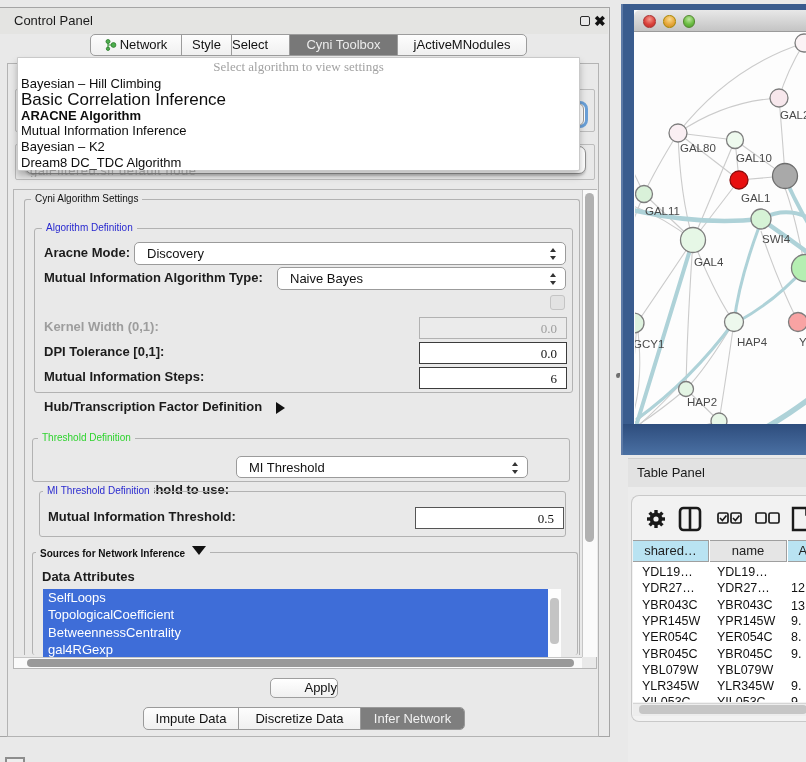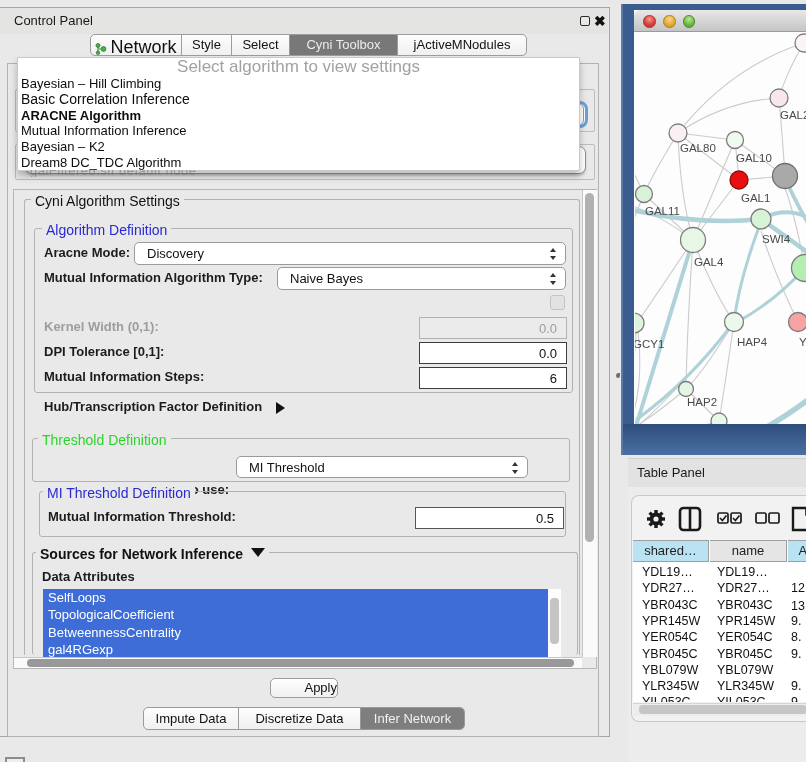--- a/index.html
+++ b/index.html
@@ -11,23 +11,23 @@
   .lbl { position:absolute; font-size:13px; color:#1c1c1c; white-space:nowrap; }
   .glbl { position:absolute; font-size:13px; color:#9d9d9d; white-space:nowrap; font-weight:bold; }
   .combo { position:absolute; background:#fff; border:1px solid #9b9b9b; border-radius:5px;
     font-size:13px; color:#111; }
   .combo .txt { position:absolute; left:12px; top:3px; }
   .spin { position:absolute; right:7px; top:3px; width:9px; height:16px; }
   .spin:before { content:""; position:absolute; left:1px; top:2px; border-left:3.5px solid transparent;
      border-right:3.5px solid transparent; border-bottom:4.5px solid #333; }
   .spin:after { content:""; position:absolute; left:1px; bottom:2px; border-left:3.5px solid transparent;
      border-right:3.5px solid transparent; border-top:4.5px solid #333; }
-  .field { position:absolute; font-size:13px; text-align:right; padding-right:9px; }
+  .field { position:absolute; font-size:13px; text-align:right; padding-right:9px;font-family:Liberation Serif, serif; }
   .group { position:absolute; border:1px solid #b2b2b2; border-radius:3px; }
-  .gtitle { position:absolute; top:-7px; background:#e9e9e9; padding:0 4px; font-size:14px; white-space:nowrap; }
+  .gtitle { position:absolute; top:-7px; background:#e9e9e9; padding:0 4px; font-size:10px; white-space:nowrap; }
 </style>
 </head>
 <body>
 <div id="stage">
 
   <div class="abs" id="cpwin" style="left:0; top:7px; width:610px; height:730px; background:#e9e9e9;
        border:1px solid #a5a5a5; border-left:none;">
 
     <div class="abs" style="left:0; top:0; width:608px; height:26px; background:#e4e4e2;"></div>
     <div class="abs" style="left:14px; top:5px; font-size:13px; color:#1a1a1a; white-space:nowrap;">Control Panel</div>
@@ -123,39 +123,39 @@
     <div class="abs" style="left:143px; top:699px; width:322px; height:23px; border:1px solid #9a9a9a; border-radius:5px;
        background:linear-gradient(#fdfdfd,#f0f0f0); overflow:hidden; display:flex;">
       <div style="width:95px; border-right:1px solid #9a9a9a; text-align:center; font-size:13px; color:#111; padding-top:3px;">Impute Data</div>
       <div style="width:122px; border-right:1px solid #9a9a9a; text-align:center; font-size:13px; color:#111; padding-top:3px;">Discretize Data</div>
       <div style="flex:1; text-align:center; font-size:13px; color:#f2f2f2; background:#7e7e7e; padding-top:3px;">Infer Network</div>
     </div>
   </div>
 
   <div class="abs" style="left:90px; top:34px; width:437px; height:22px; border:1px solid #9c9c9c; border-radius:5px;
      background:linear-gradient(#fdfdfd,#f0f0f0); overflow:hidden; display:flex; z-index:30;">
-    <div style="width:91px; border-right:1px solid #9c9c9c; text-align:center; font-size:18px; color:#111; padding-top:2px;">
+    <div style="width:91px; border-right:1px solid #9c9c9c; text-align:center; font-size:13px; color:#111; padding-top:2px;">
       <svg width="12" height="12" viewBox="0 0 12 12" style="vertical-align:-2px; margin-right:3px;">
         <line x1="3" y1="2.5" x2="3" y2="9.5" stroke="#3f9c3f" stroke-width="1.2"></line>
         <line x1="3" y1="6" x2="8" y2="6" stroke="#3f9c3f" stroke-width="1.2"></line>
         <circle cx="3" cy="2.5" r="2" fill="#4db04d" stroke="#2d7a2d" stroke-width="0.8"></circle>
         <circle cx="8.5" cy="6" r="2.4" fill="#4db04d" stroke="#2d7a2d" stroke-width="0.8"></circle>
         <circle cx="3" cy="9.8" r="1.7" fill="#4db04d" stroke="#2d7a2d" stroke-width="0.8"></circle>
       </svg>Network</div>
     <div style="width:50px; border-right:1px solid #9c9c9c; text-align:center; font-size:13px; color:#111; padding-top:2px;">Style</div>
-    <div style="width:58px; border-right:1px solid #9c9c9c; text-align:center; font-size:13px; color:#111; padding-top:2px;">Select</div>
+    <div style="width:58px; border-right:1px solid #9c9c9c; text-align:left; font-size:13px; color:#111; padding-top:2px;">Select</div>
     <div style="width:108px; border-right:1px solid #9c9c9c; text-align:center; font-size:13px; color:#ececec; background:#787878; padding-top:2px;">Cyni Toolbox</div>
     <div style="flex:1; text-align:center; font-size:13px; color:#111; padding-top:2px;">jActiveMNodules</div>
   </div>
 
   <div class="abs" style="left:17px; top:57px; width:563px; height:114px; background:#fff;
       border:1px solid #c9c9c9; border-radius:0 0 2px 2px; z-index:20; box-shadow:0 5px 7px rgba(0,0,0,0.25);">
-    <div style="text-align:center; font-size:17px; color:#a2a2a2; height:18px; line-height:17px;">Select algorithm to view settings</div>
+    <div style="text-align:center; font-size:13px; color:#a2a2a2; height:18px; line-height:17px;font-family:Liberation Serif, serif;">Select algorithm to view settings</div>
     <div style="font-size:13px; color:#0d0d0d; padding-left:3px; line-height:15.8px;">Bayesian – Hill Climbing</div>
-    <div style="font-size:14px; color:#0d0d0d; padding-left:3px; line-height:15.8px;">Basic Correlation Inference</div>
+    <div style="font-size:17px; color:#0d0d0d; padding-left:3px; line-height:15.8px;">Basic Correlation Inference</div>
     <div style="font-size:13px; color:#0d0d0d; padding-left:3px; line-height:15.8px; font-weight:bold;">ARACNE Algorithm</div>
     <div style="font-size:13px; color:#0d0d0d; padding-left:3px; line-height:15.8px;">Mutual Information Inference</div>
     <div style="font-size:13px; color:#0d0d0d; padding-left:3px; line-height:15.8px;">Bayesian – K2</div>
     <div style="font-size:13px; color:#0d0d0d; padding-left:3px; line-height:15.8px;">Dream8 DC_TDC Algorithm</div>
   </div>
 
   <div class="abs" style="left:30px; top:170px; width:200px; height:7px; overflow:hidden; z-index:25;">
     <div style="position:absolute; left:0; top:-7px; font-size:13px; letter-spacing:0.5px; color:rgba(110,110,110,0.55); white-space:nowrap;">galFiltered.sif default node</div>
   </div>
 

